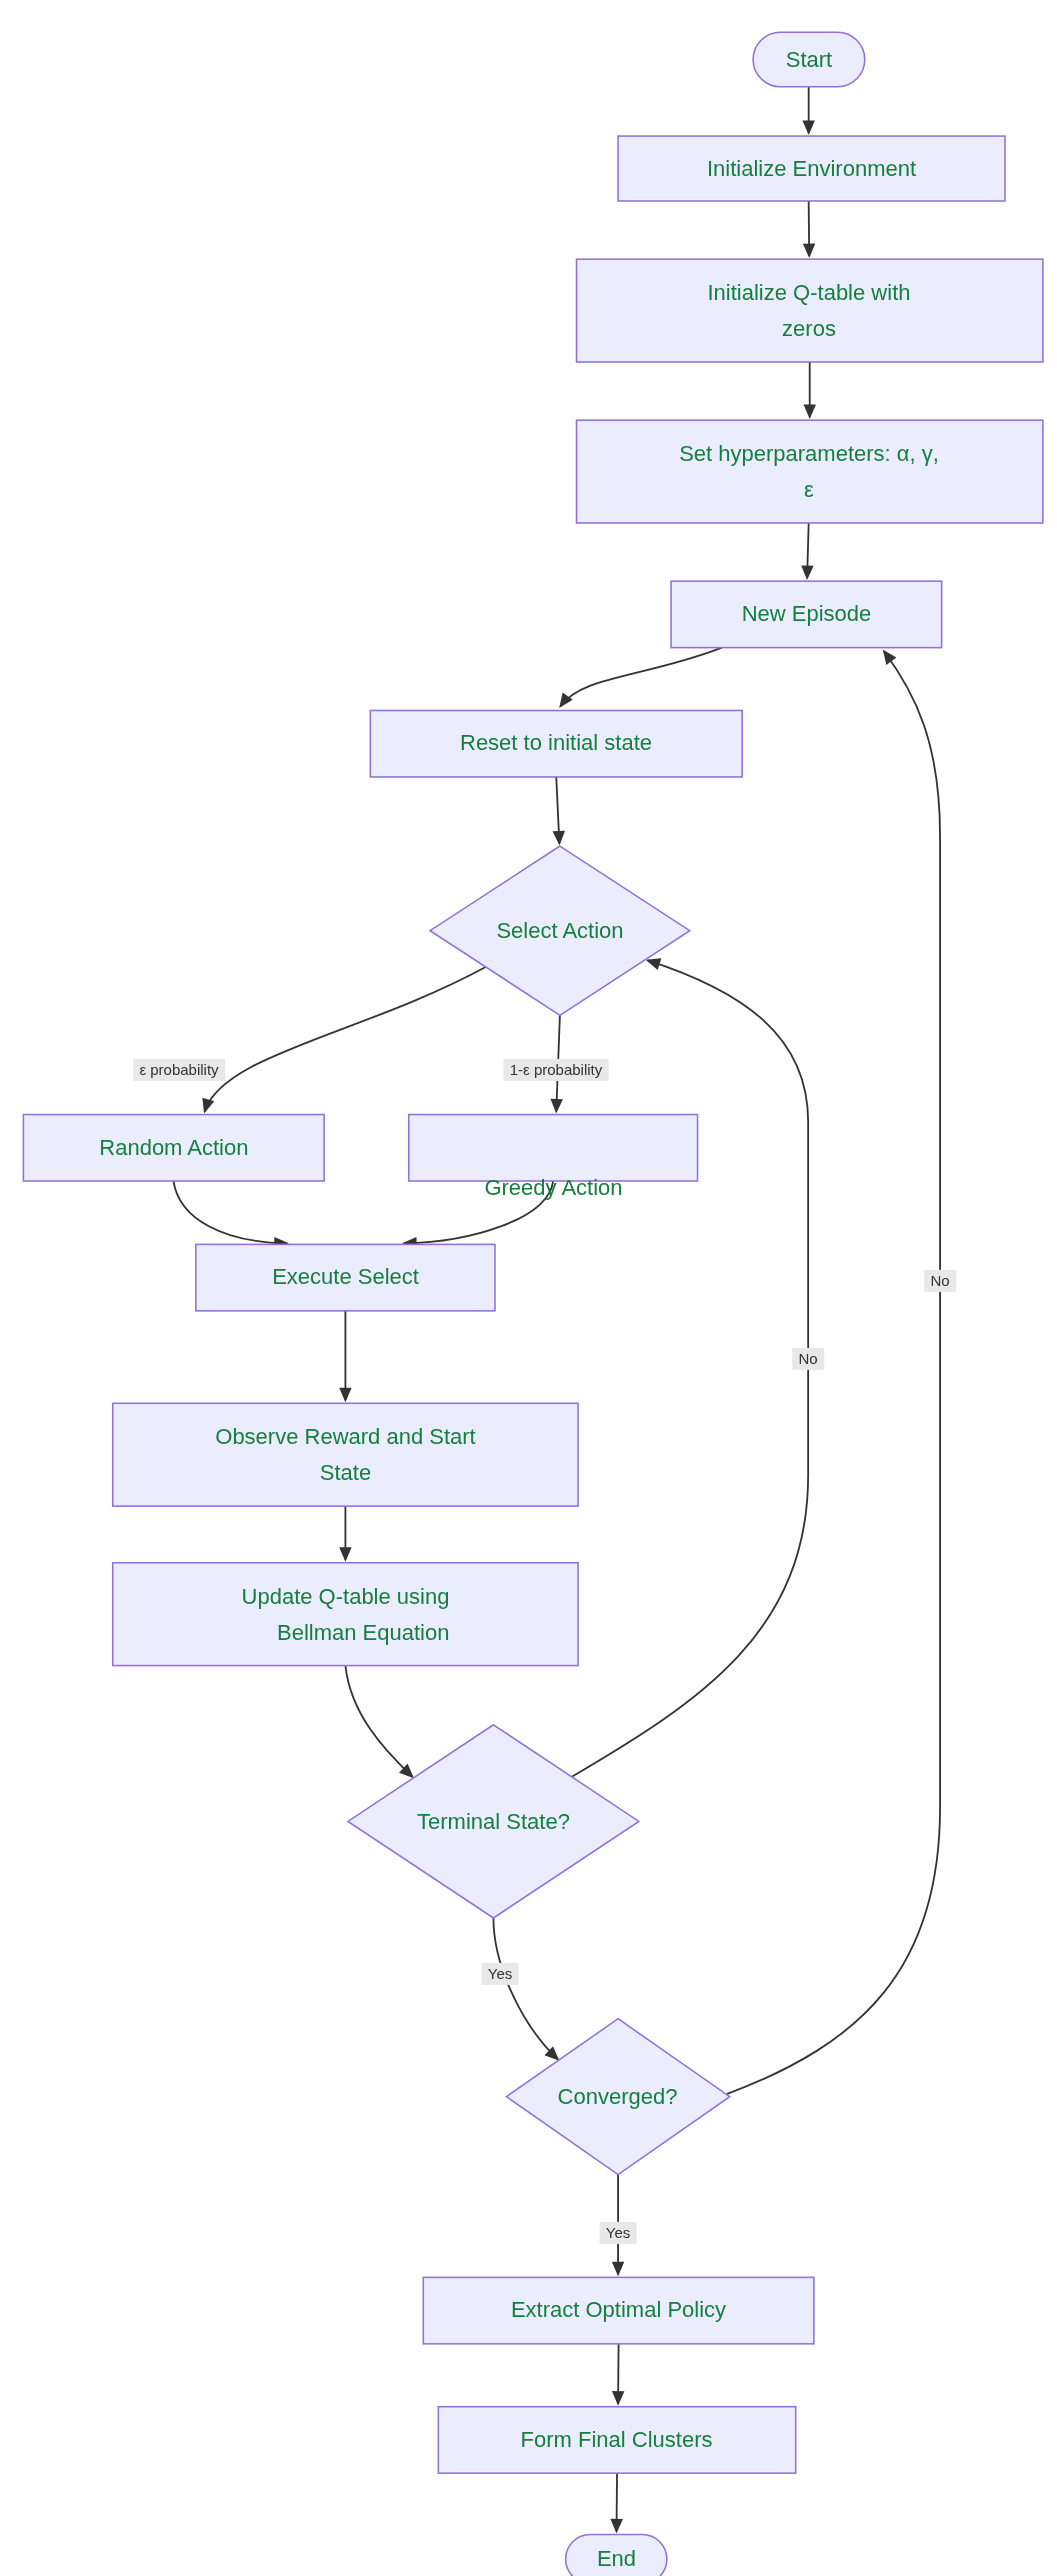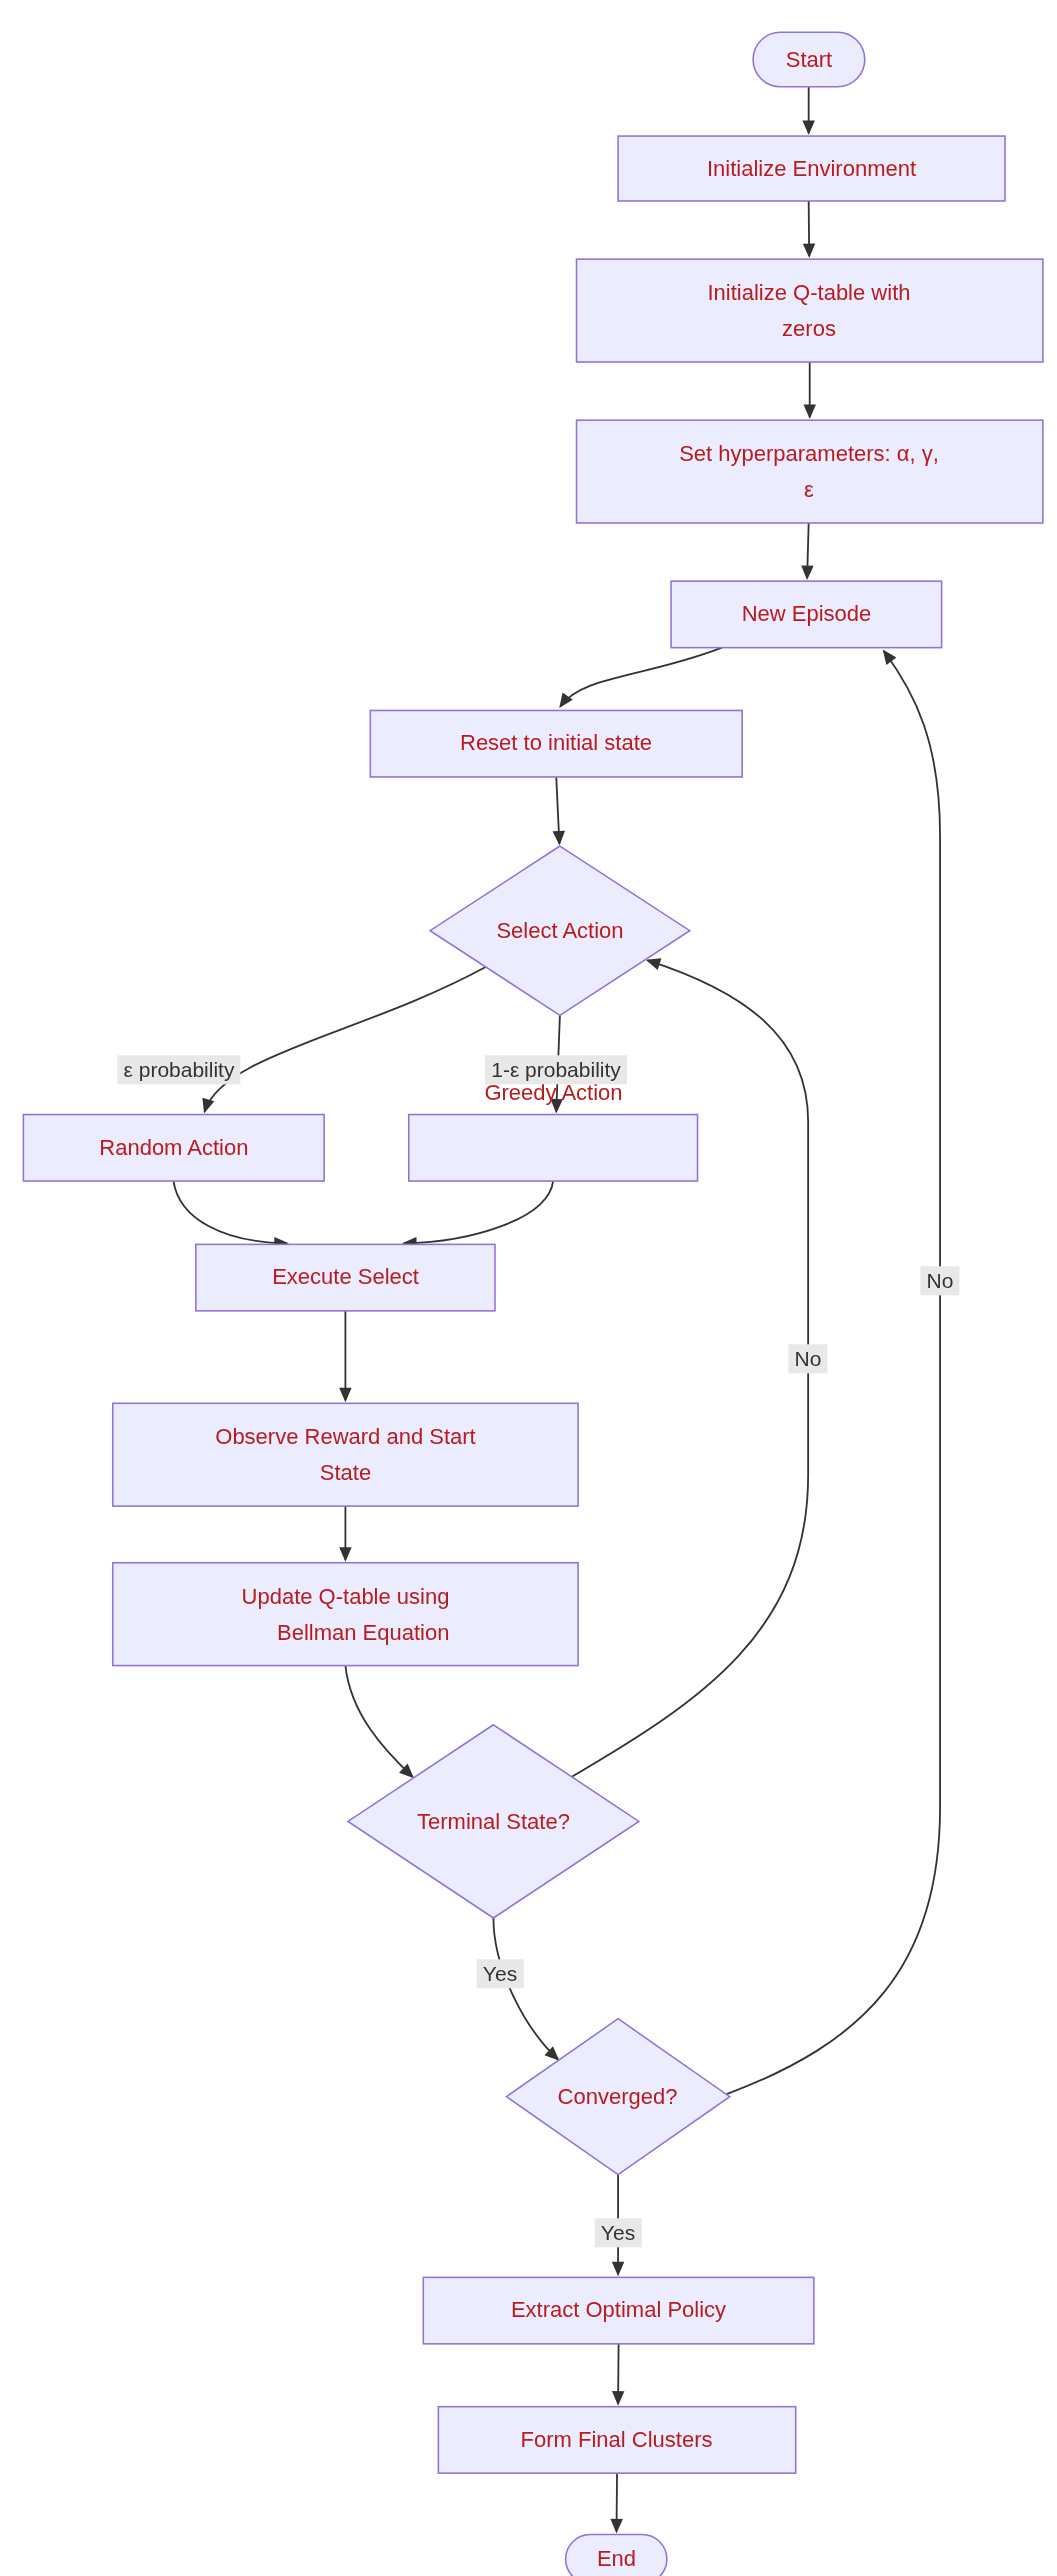--- a/index.html
+++ b/index.html
@@ -12,31 +12,31 @@
     overflow: hidden;
   }
   .canvas svg { position: absolute; left: 0; top: 0; }
   .node-label {
     position: absolute;
     display: flex;
     align-items: center;
     justify-content: center;
     text-align: center;
     white-space: pre-line;
-    color: #b91c1c;
+    color: #15803d;
     font-size: 22px;
     line-height: 1.6;
     pointer-events: none;
   }
   .edge-label {
     position: absolute;
     transform: translate(-50%, -50%);
     background: #e8e8e8;
     color: #333333;
-    font-size: 21px;
+    font-size: 15px;
     line-height: 1.2;
     padding: 2.1px 6.2px;
     white-space: nowrap;
     pointer-events: none;
   }
 </style>
 </head>
 <body>
 
 <div class="canvas">
@@ -86,21 +86,21 @@
     <div class="node-label" style="left: 753px; top: 32px; width: 112px; height: 55px;">Start</div>
     <div class="node-label" style="left: 618px; top: 136px; width: 387px; height: 65px;">Initialize Environment</div>
     <div class="node-label" style="left: 576px; top: 259px; width: 466px; height: 103px; border-radius: 22px;">Initialize Q-table with
 zeros</div>
     <div class="node-label" style="left: 576px; top: 420px; width: 466px; height: 103px;">Set hyperparameters: α, γ,
 ε</div>
     <div class="node-label" style="left: 671px; top: 581px; width: 271px; height: 66px;">New Episode</div>
     <div class="node-label" style="left: 370px; top: 710px; width: 372px; height: 66px;">Reset to initial state</div>
     <div class="node-label" style="left: 430px; top: 846px; width: 260px; height: 169px;">Select Action</div>
     <div class="node-label" style="left: 23.4px; top: 1115px; width: 301px; height: 66px;">Random Action</div>
-    <div class="node-label" style="left: 409px; top: 1051px; width: 289px; height: 84px;">Greedy Action</div>
+    <div class="node-label" style="left: 409px; top: 1146px; width: 289px; height: 84px;">Greedy Action</div>
     <div class="node-label" style="left: 196px; top: 1244px; width: 299px; height: 66px;">Execute Select</div>
     <div class="node-label" style="left: 113px; top: 1403px; width: 465px; height: 103px;">Observe Reward and Start
 State</div>
     <div class="node-label" style="left: 113px; top: 1563px; width: 465px; height: 103px; text-align: right;">Update Q-table using
 Bellman Equation</div>
     <div class="node-label" style="left: 348px; top: 1725px; width: 291px; height: 193px;">Terminal State?</div>
     <div class="node-label" style="left: 506px; top: 2019px; width: 223px; height: 156px;">Converged?</div>
     <div class="node-label" style="left: 423px; top: 2277px; width: 391px; height: 66px;">Extract Optimal Policy</div>
     <div class="node-label" style="left: 438px; top: 2407px; width: 357px; height: 66px;">Form Final Clusters</div>
     <div class="node-label" style="left: 566px; top: 2534px; width: 101px; height: 49px;">End</div>

